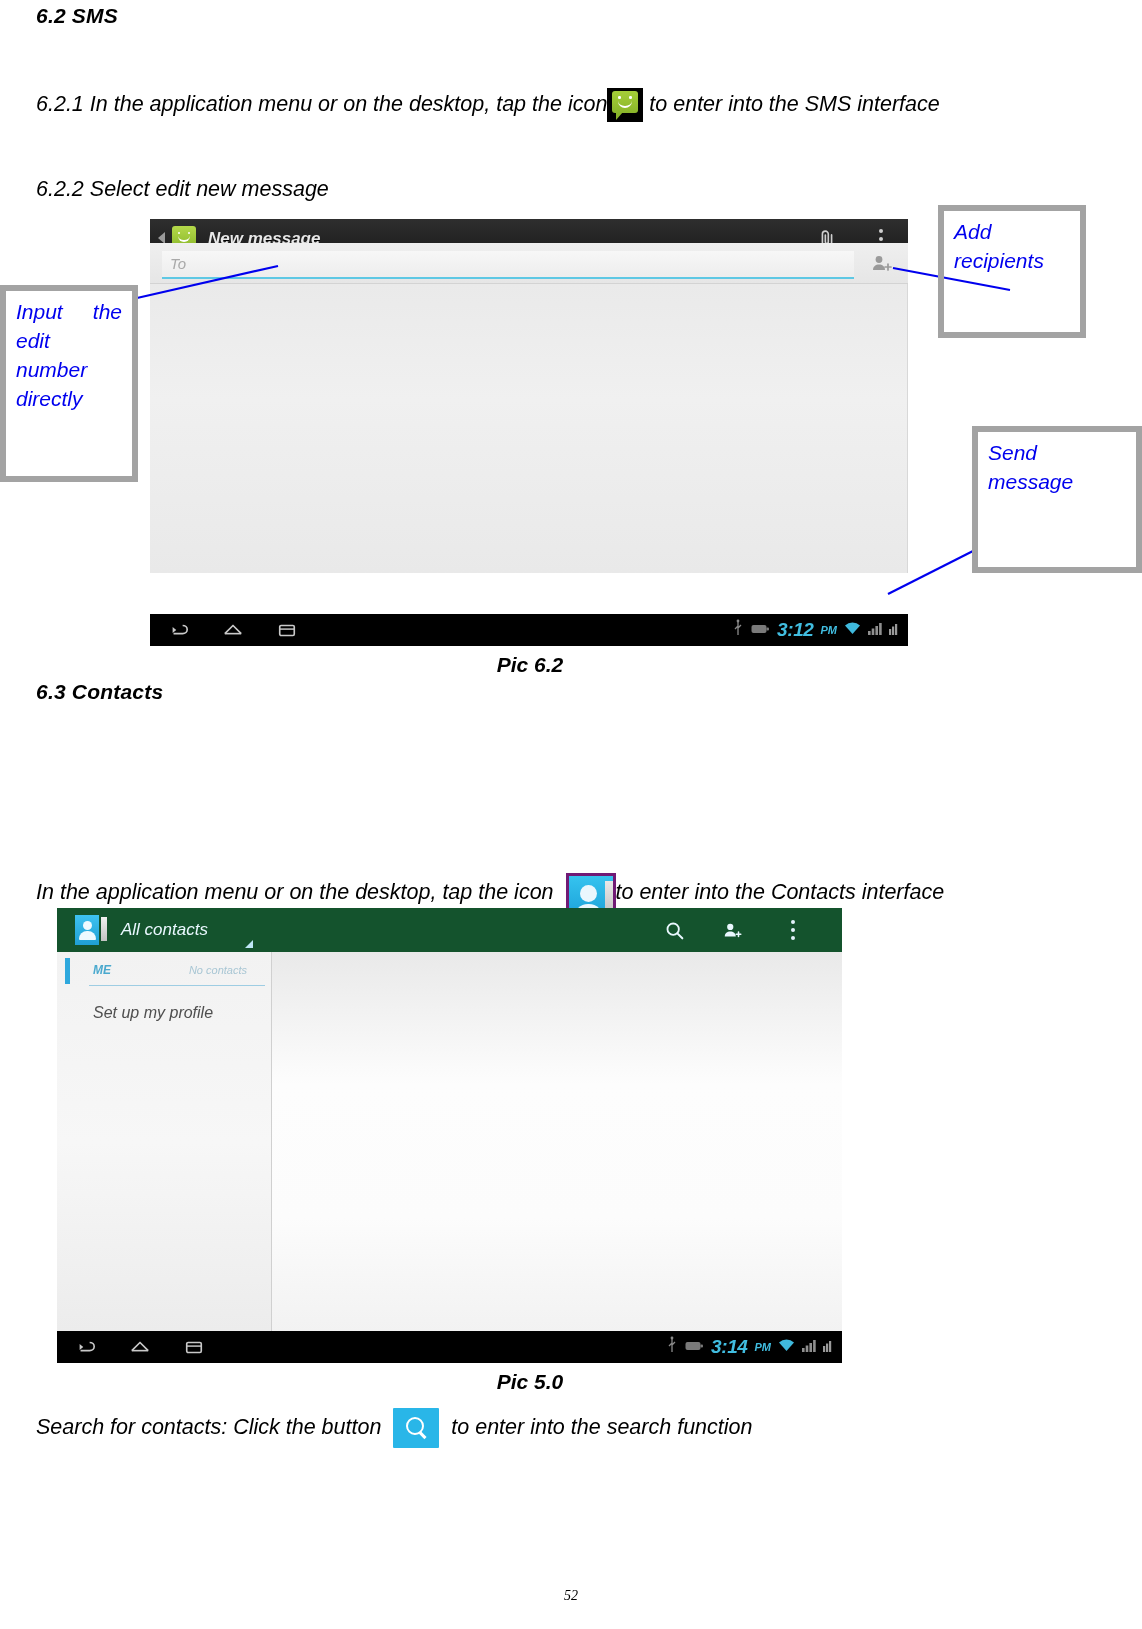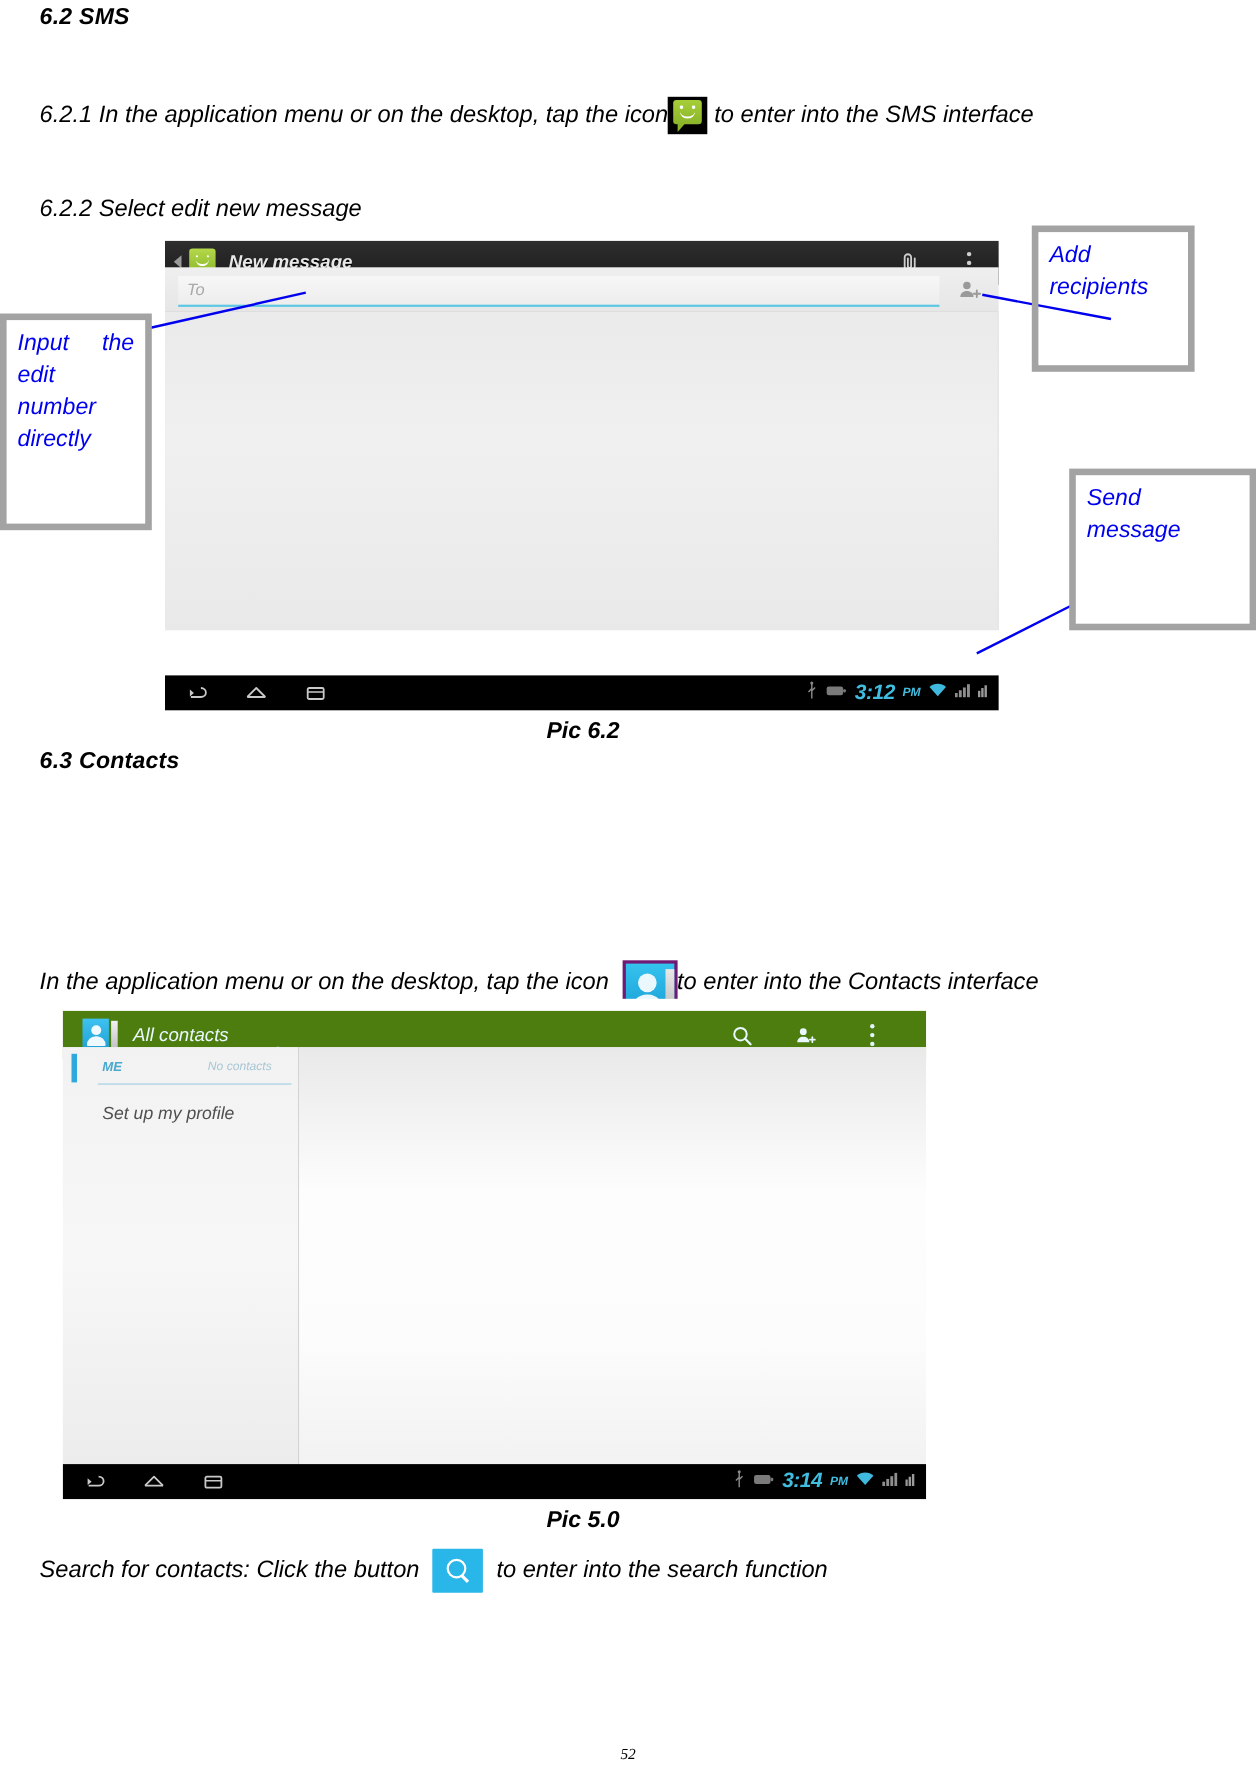--- a/index.html
+++ b/index.html
@@ -285,22 +285,22 @@
     display: flex; align-items: center; gap: 7px;
   }
   .status-time {
     color: #41bde0; font-size: 19px; font-weight: bold; letter-spacing: -0.4px;
   }
   .status-ampm { color: #41bde0; font-size: 11px; font-weight: bold; }
 
   
   .contacts-shot { left: 57px; top: 908px; width: 785px; height: 455px; }
   .ct-titlebar {
-    position: absolute; left: 0; top: 11px; right: 0; height: 44px;
-    background: #4d7c0f;
+    position: absolute; left: 0; top: 0; right: 0; height: 44px;
+    background: #14532d;
   }
   .ct-app-icon { position: absolute; left: 18px; top: 7px; width: 32px; height: 30px; }
   .ct-app-icon .card {
     position: absolute; left: 0; top: 0; width: 24px; height: 30px;
     background: linear-gradient(180deg,#3ec2f0,#1f9fd4);
   }
   .ct-app-icon .tab {
     position: absolute; right: 0; top: 2px; width: 6px; height: 24px;
     background: linear-gradient(180deg,#f1f1f1,#c3c3c3);
   }

